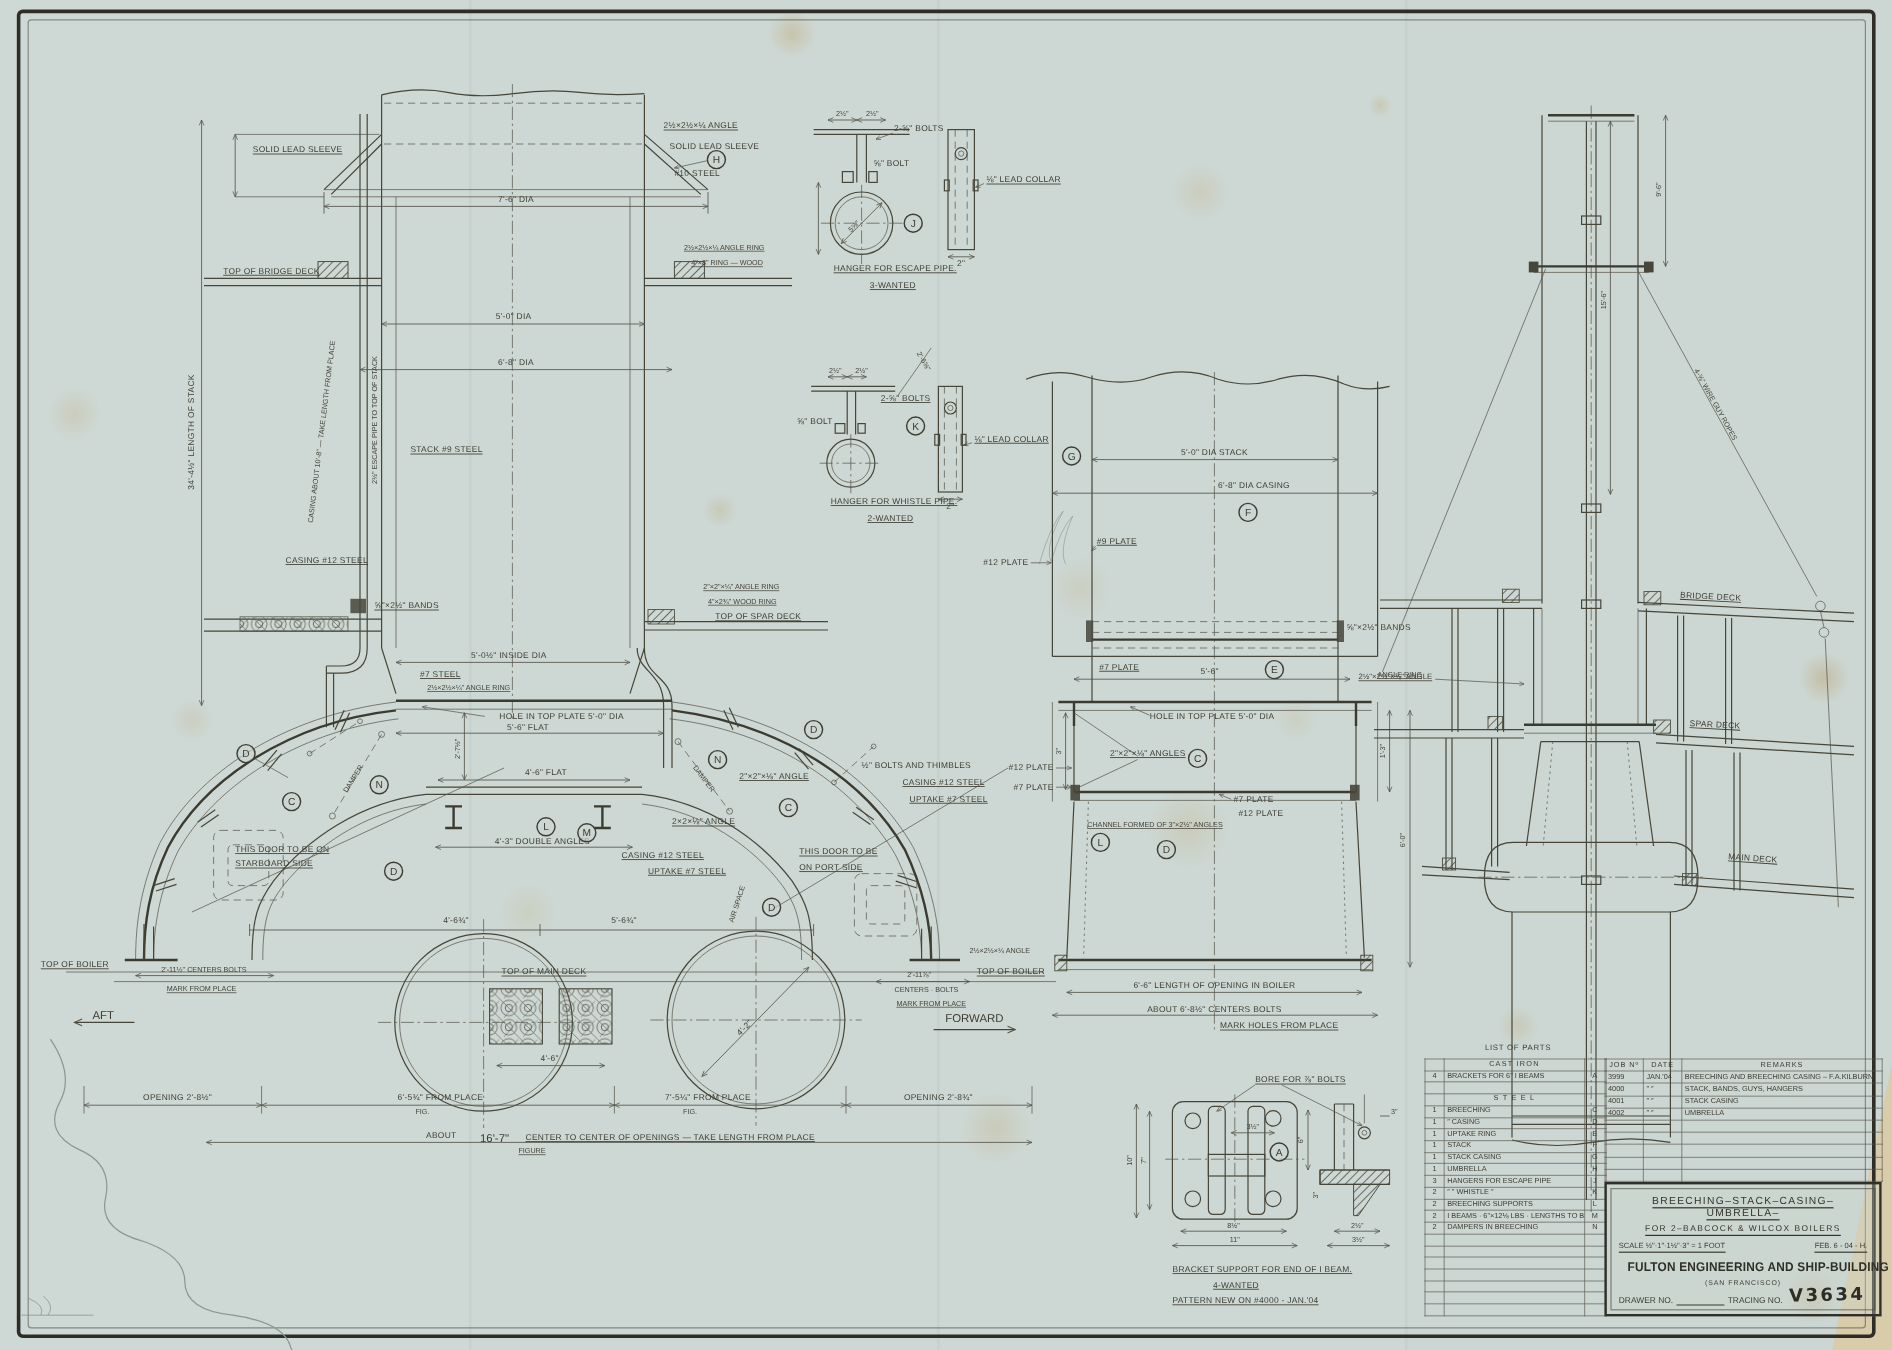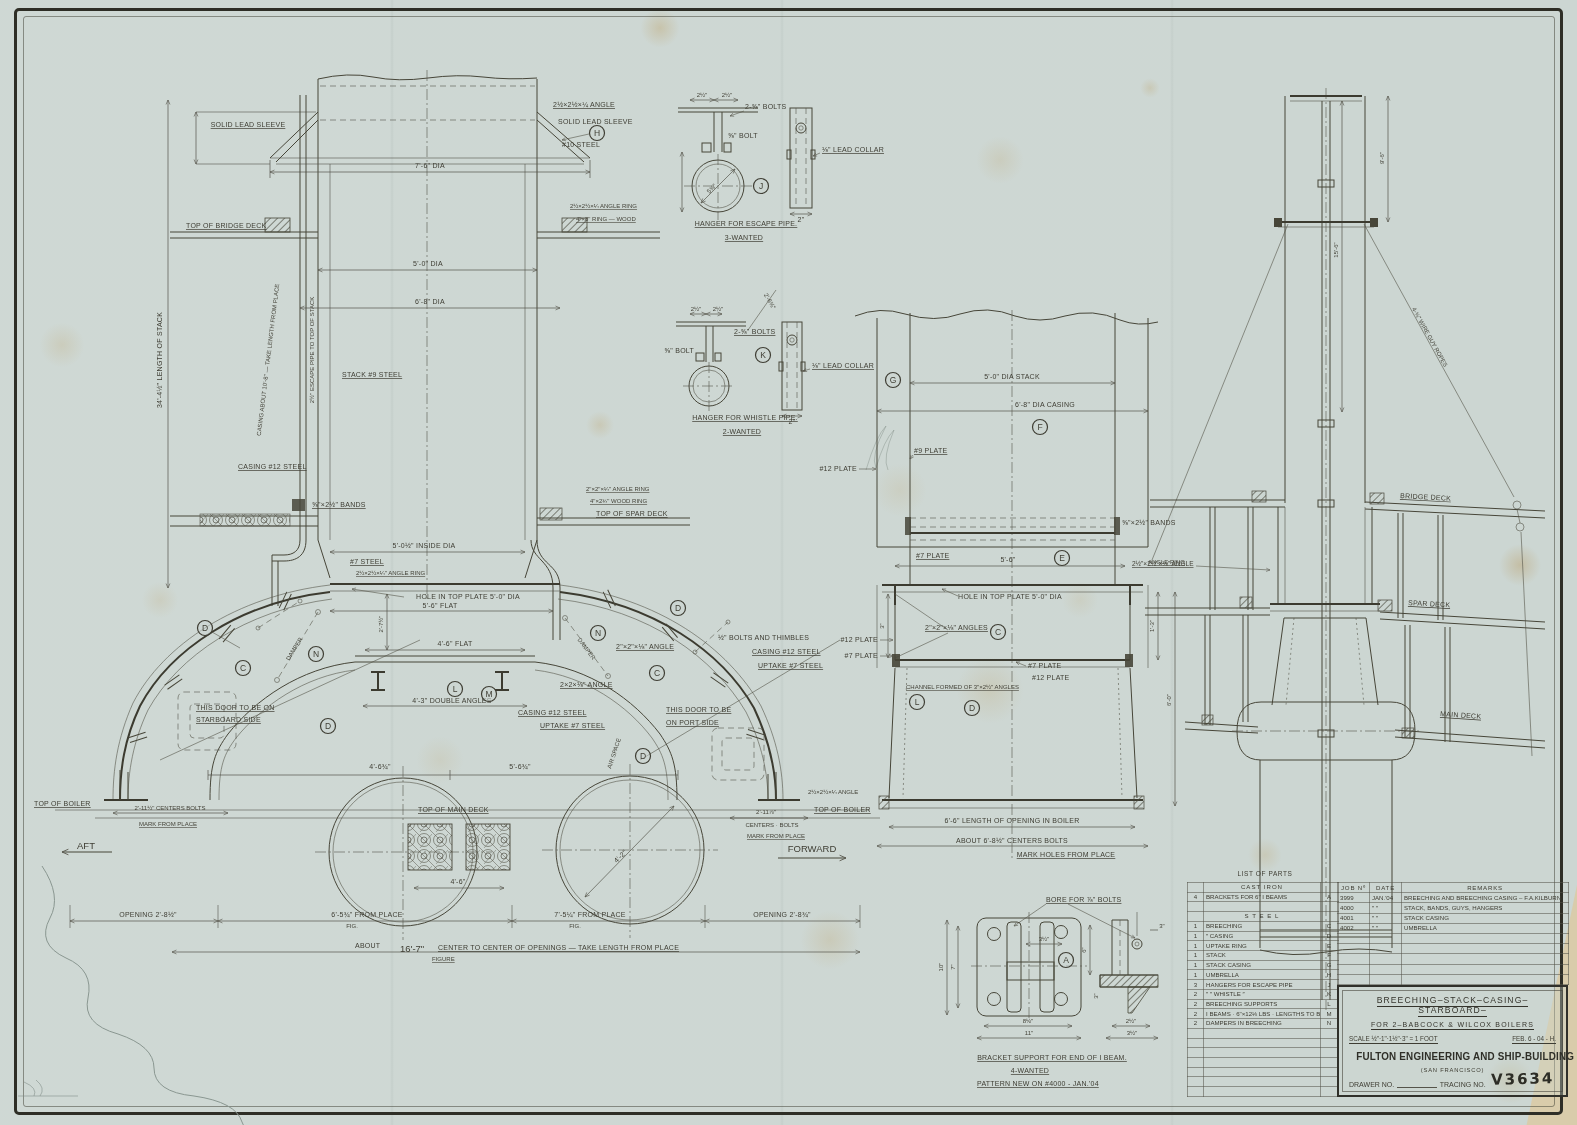--- a/index.html
+++ b/index.html
@@ -794,21 +794,21 @@
   <tr>
         <td></td>
         <td></td>
         <td></td>
       </tr>
 </tbody>
   </table>
 
 <div class="tblock">
   <div class="inner">
-    <div class="tb-title"><span class="un">BREECHING–STACK–CASING–STARBOARD–</span></div>
+    <div class="tb-title"><span class="un">BREECHING–STACK–CASING–UMBRELLA–</span></div>
     <div class="tb-sub"><span class="un">FOR 2–BABCOCK &amp; WILCOX BOILERS</span></div>
     <div class="tb-scale">
       <span class="un">SCALE ½"·1"·1½"·3" = 1 FOOT</span>
       <span class="un">FEB. 6 - 04 - H.</span>
     </div>
     <div class="tb-co">FULTON ENGINEERING AND SHIP-BUILDING WORKS</div>
     <div class="tb-loc">(SAN FRANCISCO)</div>
     <div class="tb-drawer">
       <span>DRAWER NO.</span>
       <span class="blank"></span>

